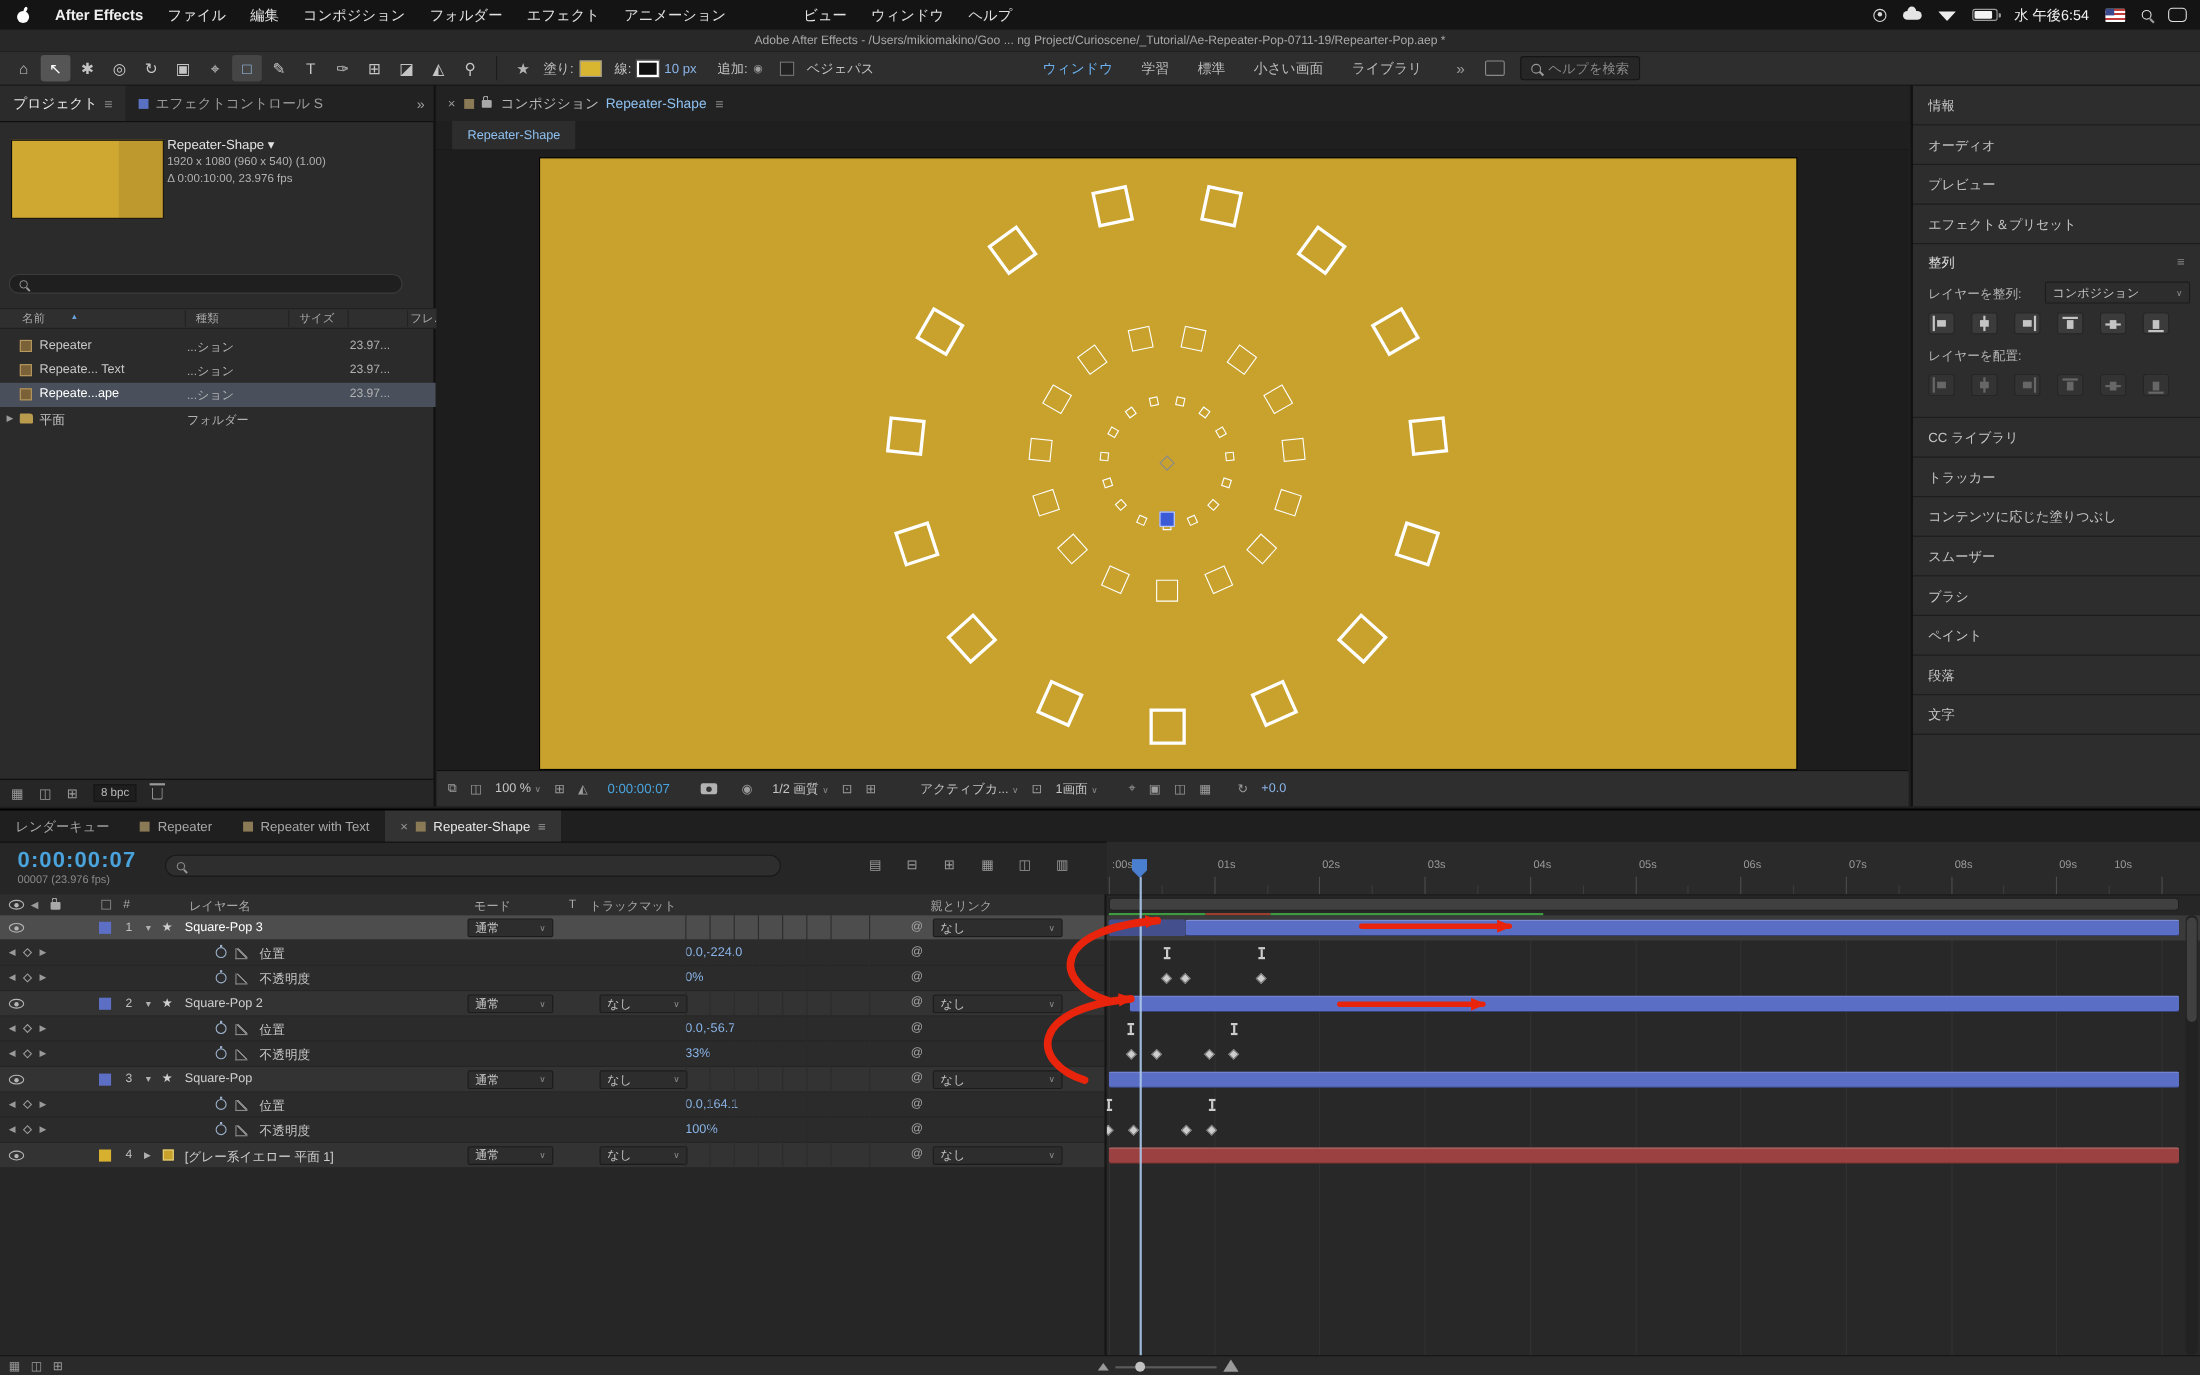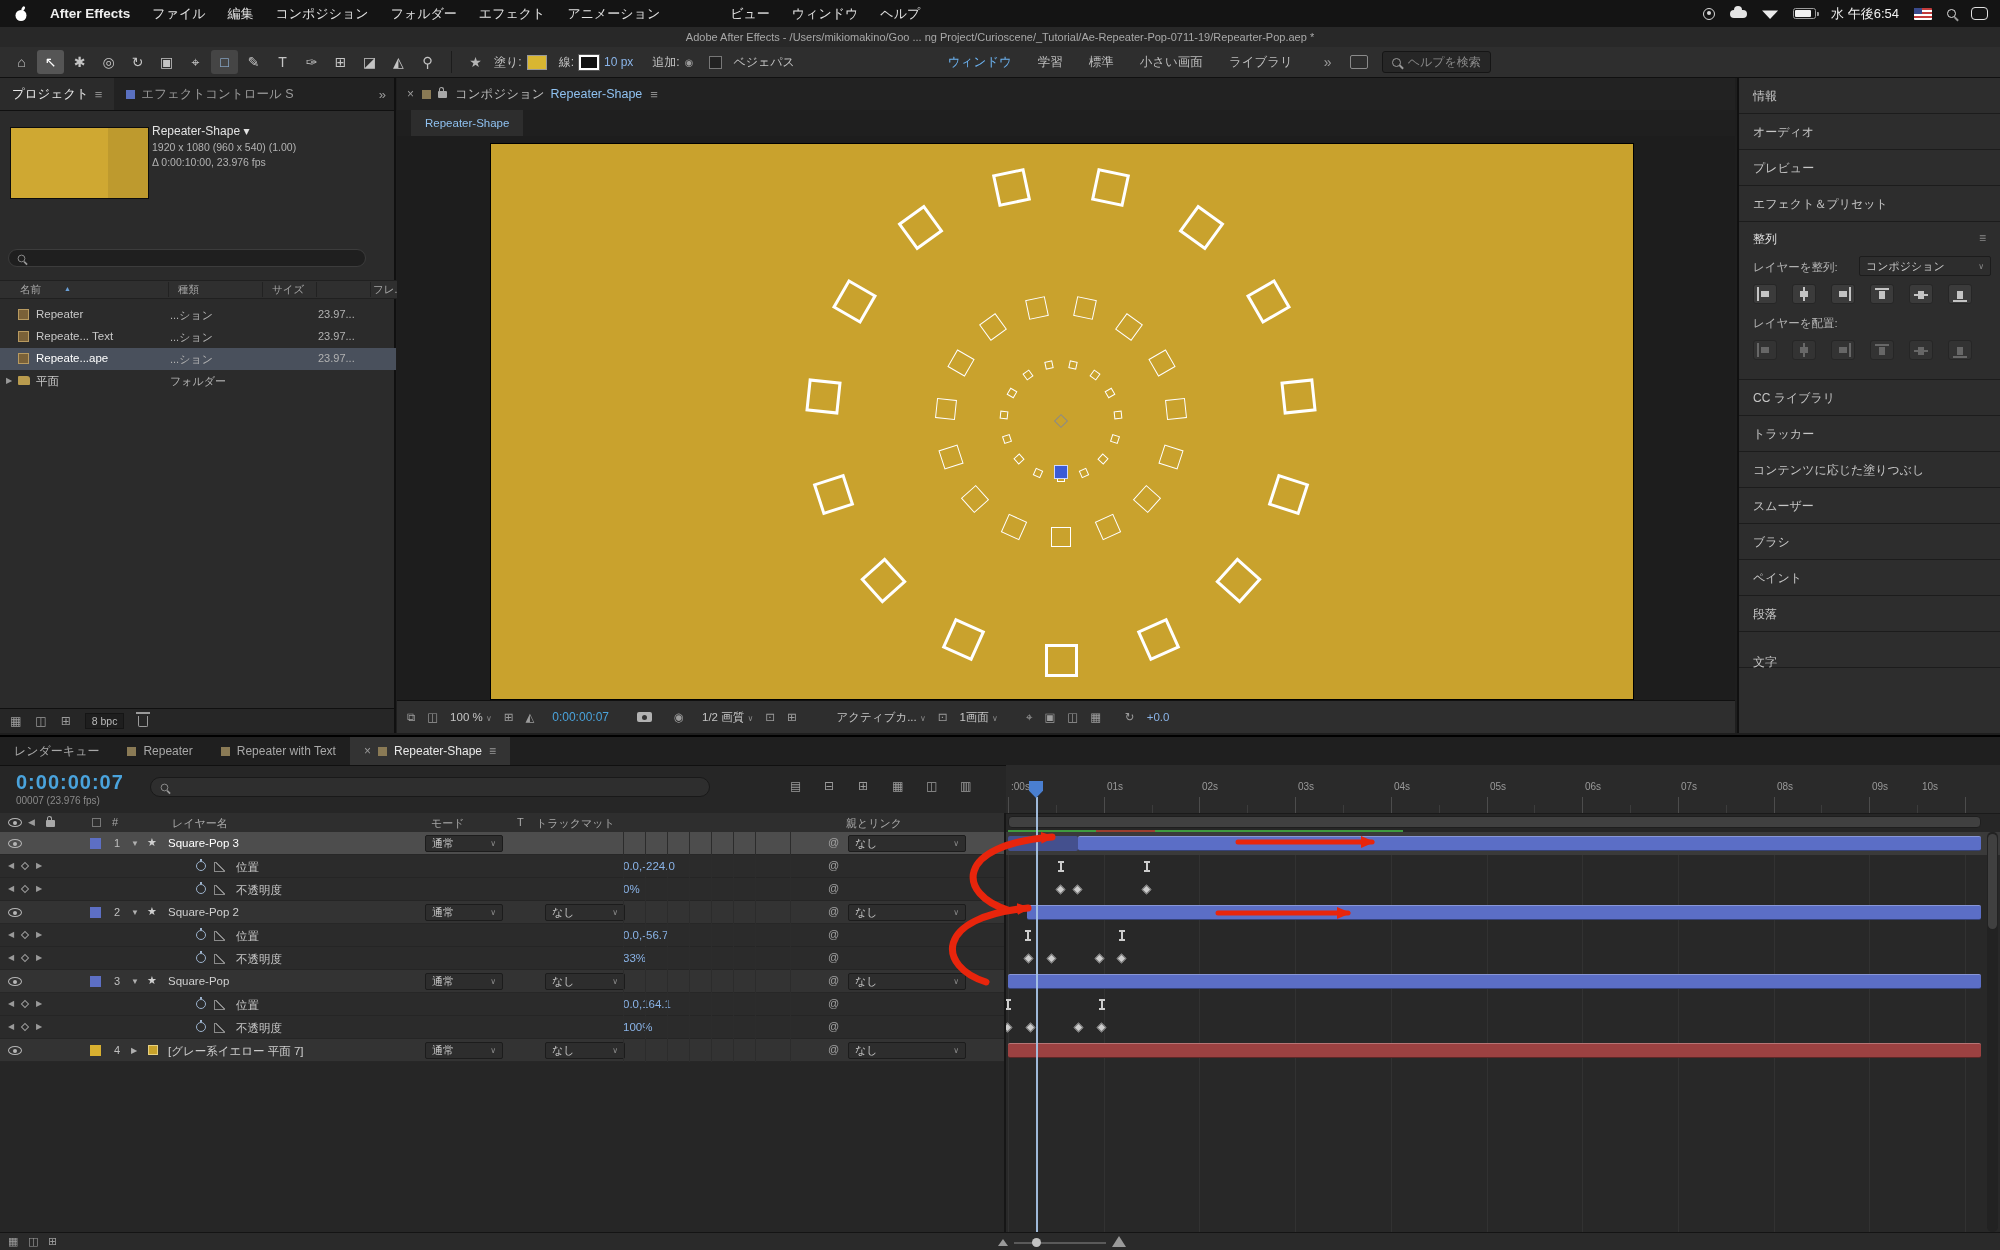--- a/index.html
+++ b/index.html
@@ -395,21 +395,21 @@
       <div style="position: absolute; left: 0px; width: 263px; height: 36px; border-bottom: 1px solid rgb(28, 28, 28); box-sizing: border-box; top: 446px;">
         <div style="position: absolute; left: 14px; top: 10px; font-size: 12px; color: rgb(198, 198, 198);">ブラシ</div>
       </div>
       <div style="position: absolute; left: 0px; width: 263px; height: 36px; border-bottom: 1px solid rgb(28, 28, 28); box-sizing: border-box; top: 482px;">
         <div style="position: absolute; left: 14px; top: 10px; font-size: 12px; color: rgb(198, 198, 198);">ペイント</div>
       </div>
       <div style="position: absolute; left: 0px; width: 263px; height: 36px; border-bottom: 1px solid rgb(28, 28, 28); box-sizing: border-box; top: 518px;">
         <div style="position: absolute; left: 14px; top: 10px; font-size: 12px; color: rgb(198, 198, 198);">段落</div>
       </div>
       <div style="position: absolute; left: 0px; width: 263px; height: 36px; border-bottom: 1px solid rgb(28, 28, 28); box-sizing: border-box; top: 554px;">
-        <div style="position: absolute; left: 14px; top: 10px; font-size: 12px; color: rgb(198, 198, 198); margin-top: 12px;">文字</div>
+        <div style="position: absolute; left: 14px; top: 10px; font-size: 12px; color: rgb(198, 198, 198);">文字</div>
       </div>
     </div>
 
   <div id="timeline-panel" style="position:absolute;left:0;top:735px;width:2000px;height:515px;background:#262626;border-top:2px solid #000;box-sizing:border-box;">
     <div id="tl-tabs" style="position:absolute;left:0;top:0;width:2000px;height:28px;background:#1f1f1f;border-bottom:1px solid #101010;display:flex;align-items:center;">
         <div style="height: 28px; display: flex; align-items: center; gap: 7px; padding: 0px 14px; font-size: 12px; color: rgb(168, 168, 168);">
           <div>レンダーキュー</div>
         </div>
         <div style="height: 28px; display: flex; align-items: center; gap: 7px; padding: 0px 14px; font-size: 12px; color: rgb(168, 168, 168);">
           <div style="width: 9px; height: 9px; background: rgb(138, 122, 85); display: inline-block;"></div>
@@ -603,21 +603,21 @@
           <div style="position: absolute; left: 236px; top: 5px; font-size: 11.5px; color: rgb(198, 198, 198);">不透明度</div>
           <div style="position: absolute; left: 623px; top: 5px; font-size: 11.5px; color: rgb(138, 180, 232);">100%</div>
           <div style="position: absolute; left: 828px; top: 4px; font-size: 11px; color: rgb(162, 162, 162);">@</div>
         </div>
         <div style="position: absolute; left: 0px; top: 207px; width: 1006px; height: 23px; background: rgb(51, 51, 51); border-bottom: 1px solid rgb(39, 39, 39); box-sizing: border-box;">
           <div class="i-eye" style="position: absolute; left: 8px; top: 7px;"></div>
           <div style="position: absolute; left: 90px; top: 6px; width: 11px; height: 11px; background: rgb(216, 176, 48);"></div>
           <div style="position: absolute; left: 114px; top: 5px; font-size: 11px; color: rgb(192, 192, 192);">4</div>
           <div style="position: absolute; left: 131px; top: 7px; font-size: 8px; color: rgb(176, 176, 176);">▶</div>
           <div style="position: absolute; left: 148px; top: 6px; width: 10px; height: 10px; background: rgb(200, 162, 42); border: 1px solid rgb(230, 208, 128); box-sizing: border-box;"></div>
-          <div style="position: absolute; left: 168px; top: 5px; font-size: 11.5px; color: rgb(207, 207, 207);">[グレー系イエロー 平面 7]</div>
+          <div style="position: absolute; left: 168px; top: 5px; font-size: 11.5px; color: rgb(207, 207, 207);">[グレー系イエロー 平面 1]</div>
           <div class="dd" style="position: absolute; left: 425px; top: 3px; width: 78px; height: 17px;">
             <div>通常</div>
             <div class="caret">∨</div>
           </div>
           <div class="dd" style="position: absolute; left: 545px; top: 3px; width: 80px; height: 17px;">
             <div>なし</div>
             <div class="caret">∨</div>
           </div>
           <div style="position: absolute; left: 828px; top: 4px; font-size: 11px; color: rgb(162, 162, 162);">@</div>
           <div class="dd" style="position: absolute; left: 848px; top: 3px; width: 118px; height: 17px;">

